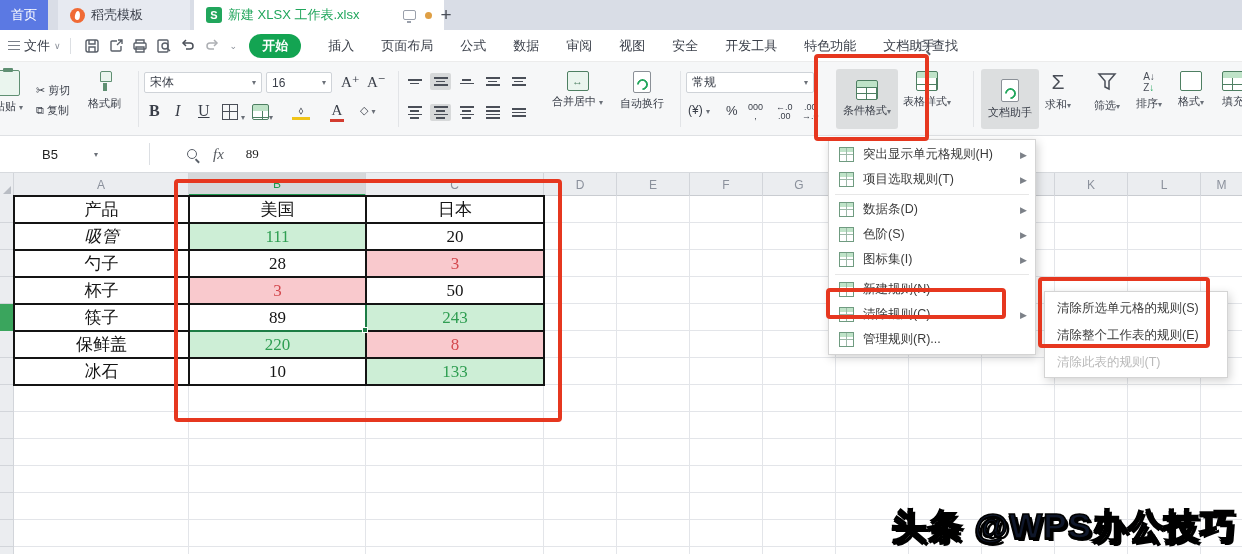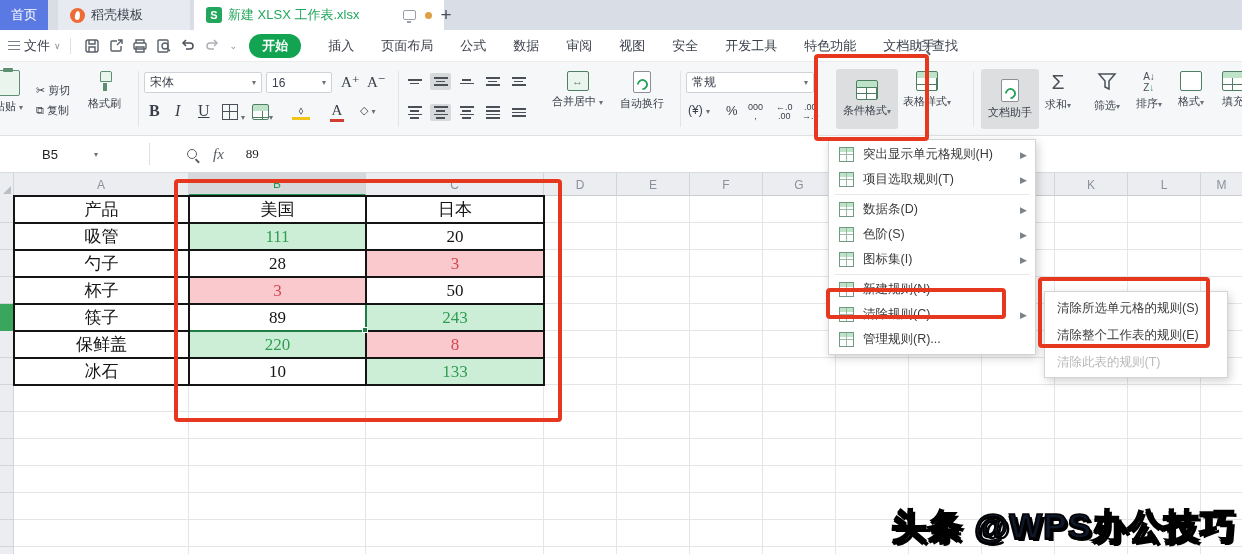--- a/index.html
+++ b/index.html
@@ -406,21 +406,21 @@
         <div class="ch" style="width: 42px;">M</div>
       </div>
     <table class="dtable">
         <tbody id="tbody">
           <tr>
             <td style="width: 175px; margin-top: 9px;">产品</td>
             <td style="width: 177px;">美国</td>
             <td style="width: 178px;">日本</td>
           </tr>
           <tr>
-            <td style="width: 175px;">吸管</td>
+            <td style="width: 175px; font-style: italic;">吸管</td>
             <td class="green" style="width: 177px;">111</td>
             <td style="width: 178px;">20</td>
           </tr>
           <tr>
             <td style="width: 175px;">勺子</td>
             <td style="width: 177px;">28</td>
             <td class="pink" style="width: 178px;">3</td>
           </tr>
           <tr>
             <td style="width: 175px;">杯子</td>

